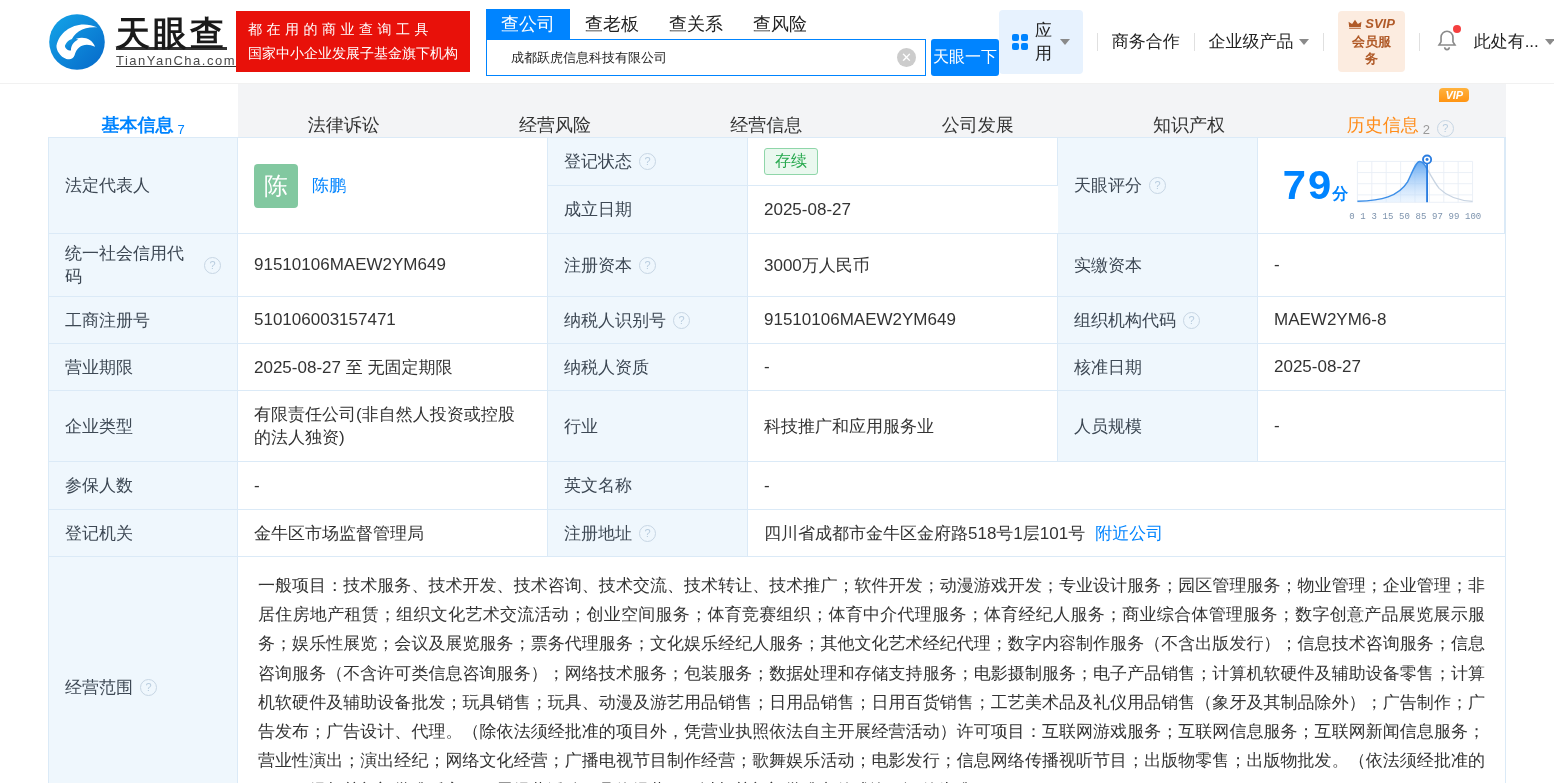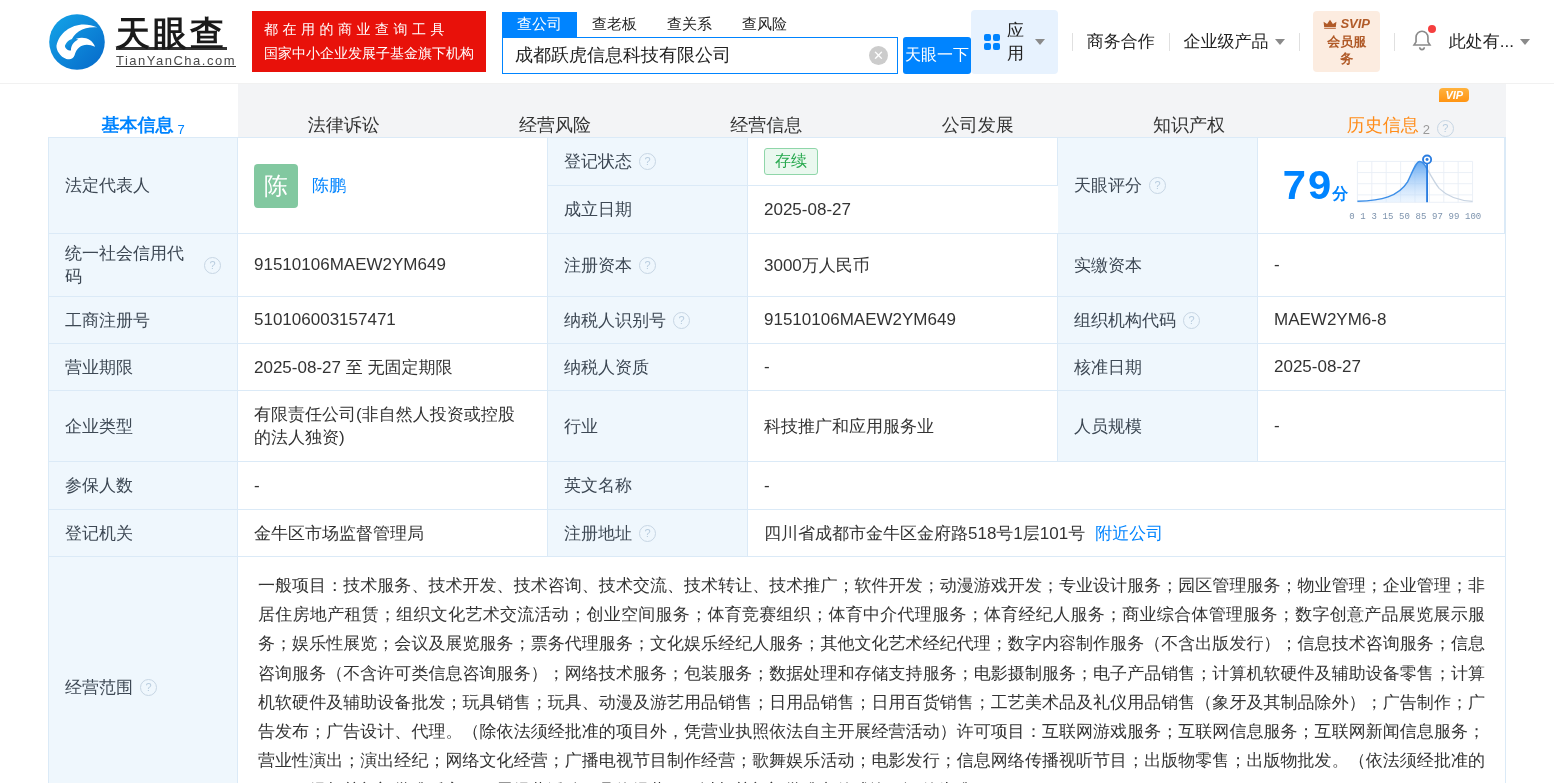--- a/index.html
+++ b/index.html
@@ -7,29 +7,29 @@
     width:1554px; height:783px; background:#fff; overflow:hidden;
     font-family:"Liberation Sans","DejaVu Sans",sans-serif; color:#333;
   }
   
   .header { height:84px; display:flex; align-items:center; padding:0 24px 0 48px; border-bottom:1px solid #f1f1f1; }
   .logo { display:flex; align-items:center; gap:10px; }
   .logo-mark { width:58px; height:58px; }
   .logo-text-wrap { display:flex; flex-direction:column; line-height:1.05;text-decoration:underline; }
   .logo-cn { font-size:34px; font-weight:bold; color:#1a1a1a; letter-spacing:3px; }
   .logo-en { font-size:13px; color:#4a4a4a; letter-spacing:1.5px; margin-top:2px; }
-  .slogan { background:#e8110a; color:#fff; margin-left:16px; padding:7px 12px; font-size:14px; line-height:1.65; white-space:nowrap; }
+  .slogan { background:#e8110a; color:#fff; margin-left:0; padding:7px 12px; font-size:14px; line-height:1.65; white-space:nowrap; }
   .slogan .l1 { letter-spacing:4.5px; }
   .search-block { margin-left:16px; margin-top:2px; }
-  .search-tabs { display:flex; font-size:15px; }
+  .search-tabs { display:flex; font-size:18px; }
   .search-tab { padding:3px 15px; color:#222; cursor:pointer; }
   .search-tab.active { background:#0084ff; color:#fff; }
   .search-row { display:flex; margin-top:0px; }
   .search-input-wrap { position:relative; }
-  .search-input { width:396px; height:37px; border:1.5px solid #0084ff; font-size:18px; padding:0 36px 0 12px; outline:none; color:#222; font-family:inherit; }
+  .search-input { width:440px; height:37px; border:1.5px solid #0084ff; font-size:13px; padding:0 36px 0 24px; outline:none; color:#222; font-family:inherit; }
   .clear-icon { position:absolute; right:10px; top:9px; width:19px; height:19px; border-radius:50%; background:#ccc; color:#fff; font-size:13px; line-height:19px; text-align:center; cursor:pointer; }
   .search-btn { width:68px; height:37px; margin-left:5px; background:#0084ff; color:#fff; border:none; font-size:16px; border-radius:3px; cursor:pointer; font-family:inherit; }
   .header-right { margin-left:auto; display:flex; align-items:center; gap:14px; }
   .apps-btn { display:flex; align-items:center; gap:7px; background:#e7f2fe; border-radius:4px; padding:9px 13px; cursor:pointer; font-size:17px; color:#222; }
   .grid-icon { display:inline-grid; grid-template-columns:7px 7px; grid-gap:2px; }
   .grid-icon i { width:7px; height:7px; background:#0084ff; border-radius:2px; }
   .caret { width:0; height:0; border-left:5px solid transparent; border-right:5px solid transparent; border-top:6px solid #8a8a8a; display:inline-block; }
   .hdr-divider { width:1px; height:18px; background:#e0e0e0; }
   .hdr-link { font-size:17px; color:#222; cursor:pointer; display:flex; align-items:center; gap:6px; white-space:nowrap; }
   .svip-badge { background:#fcece0; border-radius:4px; padding:4px 10px; text-align:center; line-height:1.35; cursor:pointer; }

